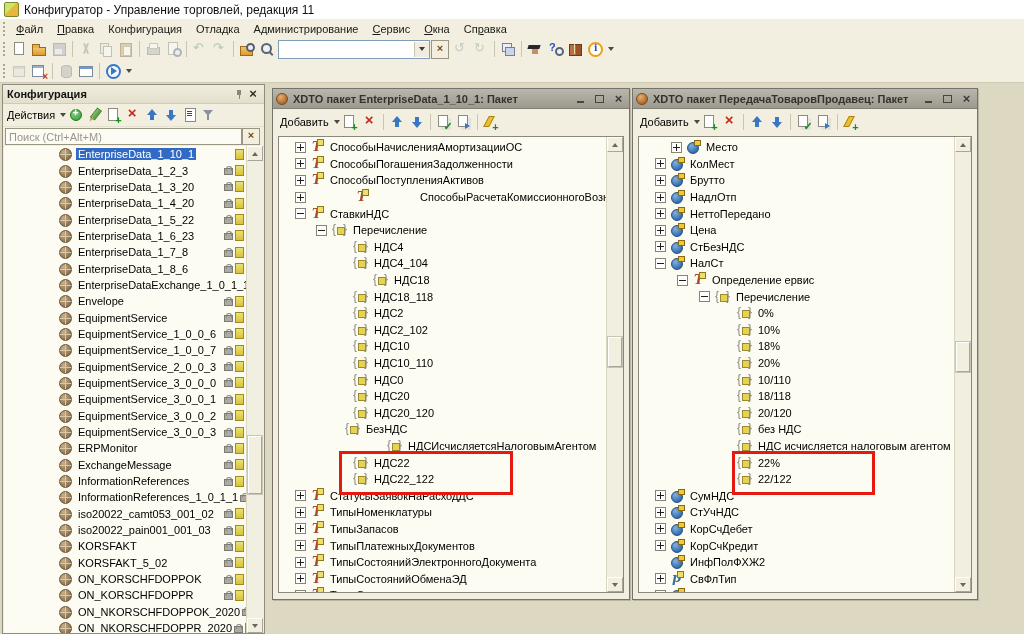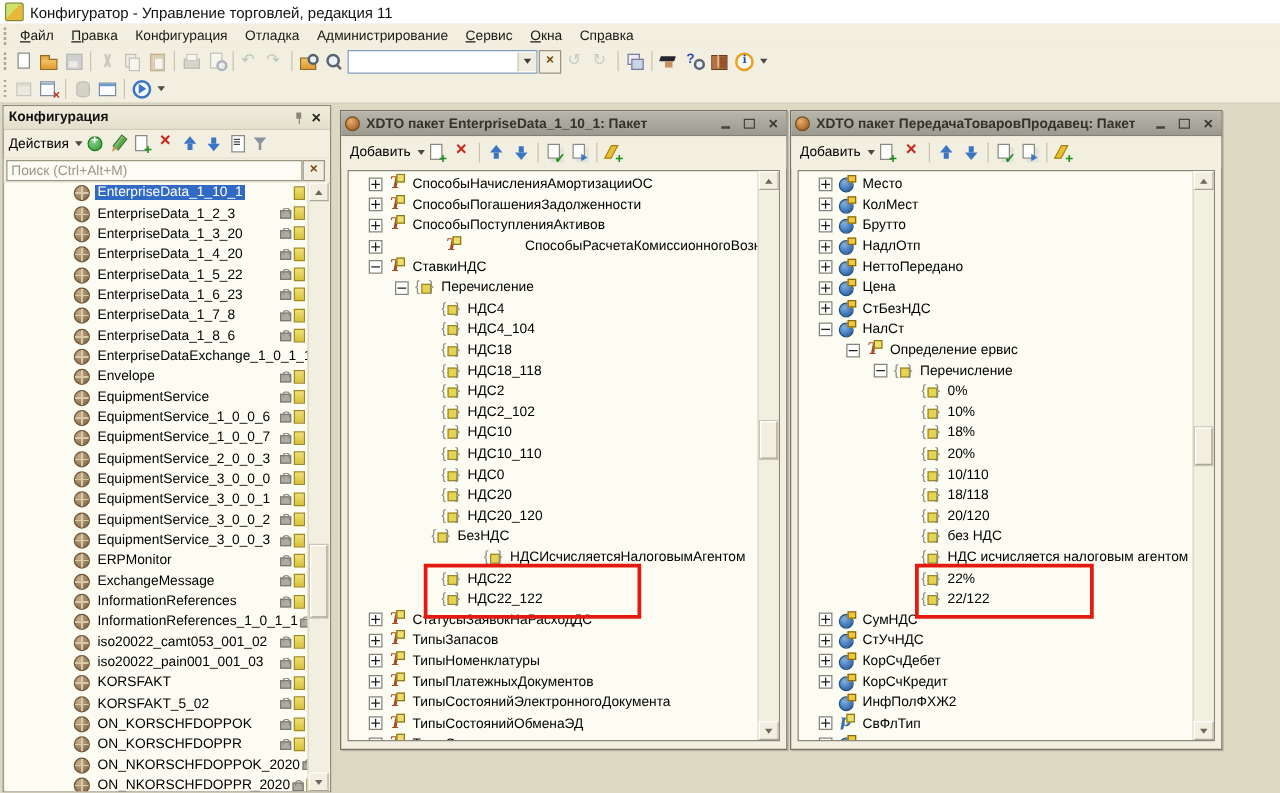--- a/index.html
+++ b/index.html
@@ -640,21 +640,21 @@
           </span>
           <span class="tlabel">НДС4</span>
         </div>
         <div class="trow" style="padding-left: 58px;">
           <span class="ex hid"></span>
           <span class="ti en">
             <i></i>
           </span>
           <span class="tlabel">НДС4_104</span>
         </div>
-        <div class="trow" style="padding-left: 58px;">
+        <div class="trow" style="padding-left: 78px;">
           <span class="ex hid"></span>
           <span class="ti en">
             <i></i>
           </span>
           <span class="tlabel">НДС18</span>
         </div>
         <div class="trow" style="padding-left: 58px;">
           <span class="ex hid"></span>
           <span class="ti en">
             <i></i>
@@ -739,26 +739,26 @@
           <span class="tlabel">НДС22_122</span>
         </div>
         <div class="trow" style="padding-left: 16px;">
           <span class="ex plus"></span>
           <span class="ti vt"></span>
           <span class="tlabel">СтатусыЗаявокНаРасходДС</span>
         </div>
         <div class="trow" style="padding-left: 16px;">
           <span class="ex plus"></span>
           <span class="ti vt"></span>
+          <span class="tlabel">ТипыНоменклатуры</span>
+        </div>
+        <div class="trow" style="padding-left: 16px;">
+          <span class="ex plus"></span>
+          <span class="ti vt"></span>
           <span class="tlabel">ТипыЗапасов</span>
-        </div>
-        <div class="trow" style="padding-left: 16px;">
-          <span class="ex plus"></span>
-          <span class="ti vt"></span>
-          <span class="tlabel">ТипыНоменклатуры</span>
         </div>
         <div class="trow" style="padding-left: 16px;">
           <span class="ex plus"></span>
           <span class="ti vt"></span>
           <span class="tlabel">ТипыПлатежныхДокументов</span>
         </div>
         <div class="trow" style="padding-left: 16px;">
           <span class="ex plus"></span>
           <span class="ti vt"></span>
           <span class="tlabel">ТипыСостоянийЭлектронногоДокумента</span>
@@ -820,21 +820,21 @@
     <span class="tbtn">
         <span class="gi i-pagesArr"></span>
       </span>
     <span class="sep"></span>
     <span class="tbtn">
         <span class="gi i-bolt"></span>
       </span>
   </div>
   <div class="wtree">
     <div class="tlist" id="tree2">
-        <div class="trow" style="padding-left: 16px;">
+        <div class="trow" style="padding-left: 16px; margin-left: 16px;">
           <span class="ex plus"></span>
           <span class="ti pr"></span>
           <span class="tlabel">Место</span>
         </div>
         <div class="trow" style="padding-left: 16px;">
           <span class="ex plus"></span>
           <span class="ti pr"></span>
           <span class="tlabel">КолМест</span>
         </div>
         <div class="trow" style="padding-left: 16px;">

